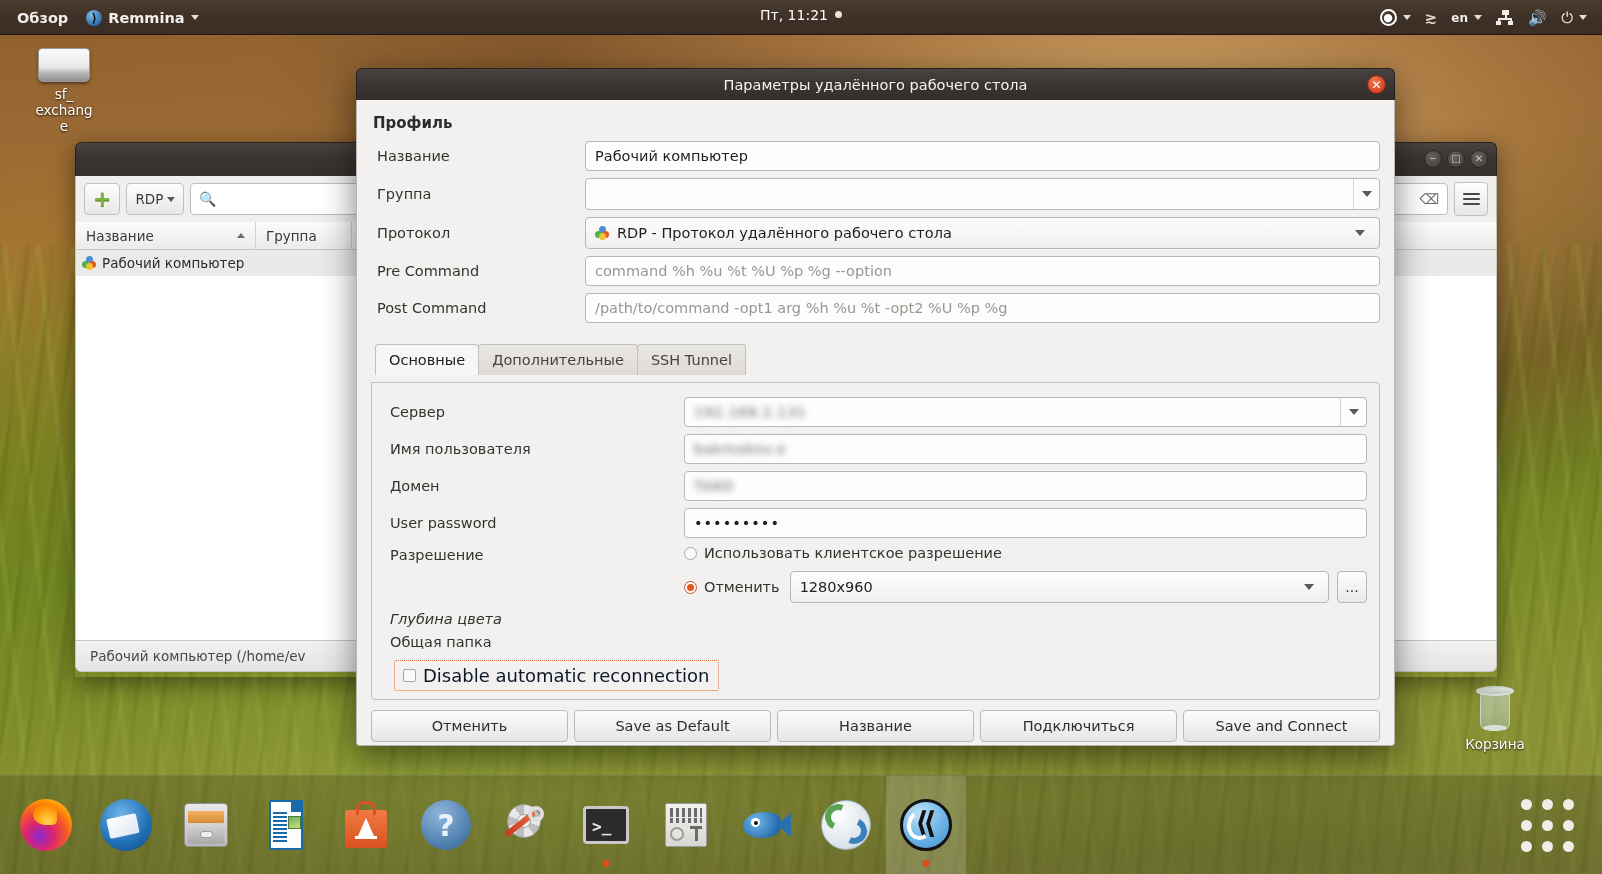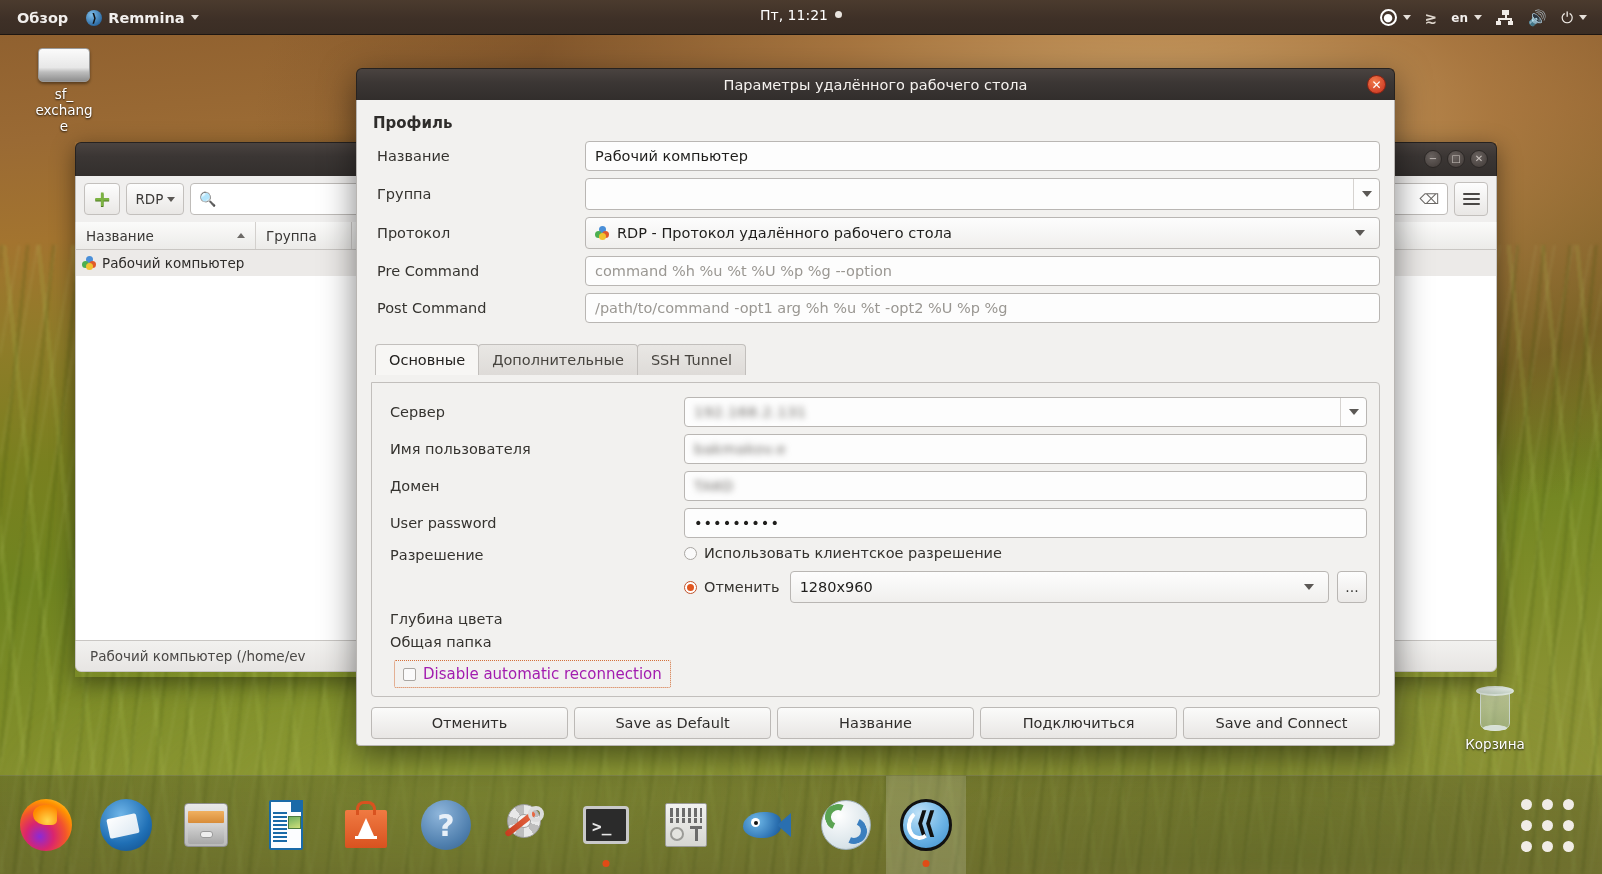--- a/index.html
+++ b/index.html
@@ -235,21 +235,21 @@
     display:inline-block;margin-right:7px;flex:none;
   }
   .opt-line { display:flex; align-items:center; font-size:14.5px; color:#35332f; }
   .dots-btn {
     width:30px;height:32px;margin-left:8px;border:1px solid #b9b6b3;border-radius:4px;
     background:linear-gradient(180deg,#fdfdfd,#ebe9e7);
     display:flex;align-items:center;justify-content:center;font-size:14px;color:#3a3835;
   }
   .focus-chk {
     display:inline-flex; align-items:center; padding:4px 8px;
-    border:1px dotted #d4703a; border-radius:2px; font-size:15px; color:#a21caf;
+    border:1px dotted #d4703a; border-radius:2px; font-size:18px; color:#0f172a;
   }
   .dlg-actions {
     display:flex; gap:6px; padding:10px 0 12px 0;
   }
   .dbtn {
     flex:1; height:32px; border:1px solid #bcb9b6; border-radius:4px;
     background:linear-gradient(180deg,#fbfbfa,#e8e6e4);
     font-size:14.5px; color:#2f2d2b;
     display:flex;align-items:center;justify-content:center;
     font-family:"DejaVu Sans", sans-serif;
@@ -547,21 +547,21 @@
                   <i class="dn-caret"></i>
                 </span>
             </div>
             <div class="dots-btn">
               <span>...</span>
             </div>
           </div>
         </div>
       </div>
 
-      <div class="frow" style="margin-top:8px;">
+      <div class="frow" style="margin-top:8px;font-style:italic;">
         <div class="flabel" style="width:300px">Глубина цвета</div>
       </div>
 
       <div class="frow" style="margin-top:5px;">
         <div class="flabel" style="width:300px">Общая папка</div>
       </div>
 
       <div style="margin-top:10px;margin-left:10px;">
         <span class="focus-chk">
           <span class="chk"></span>

